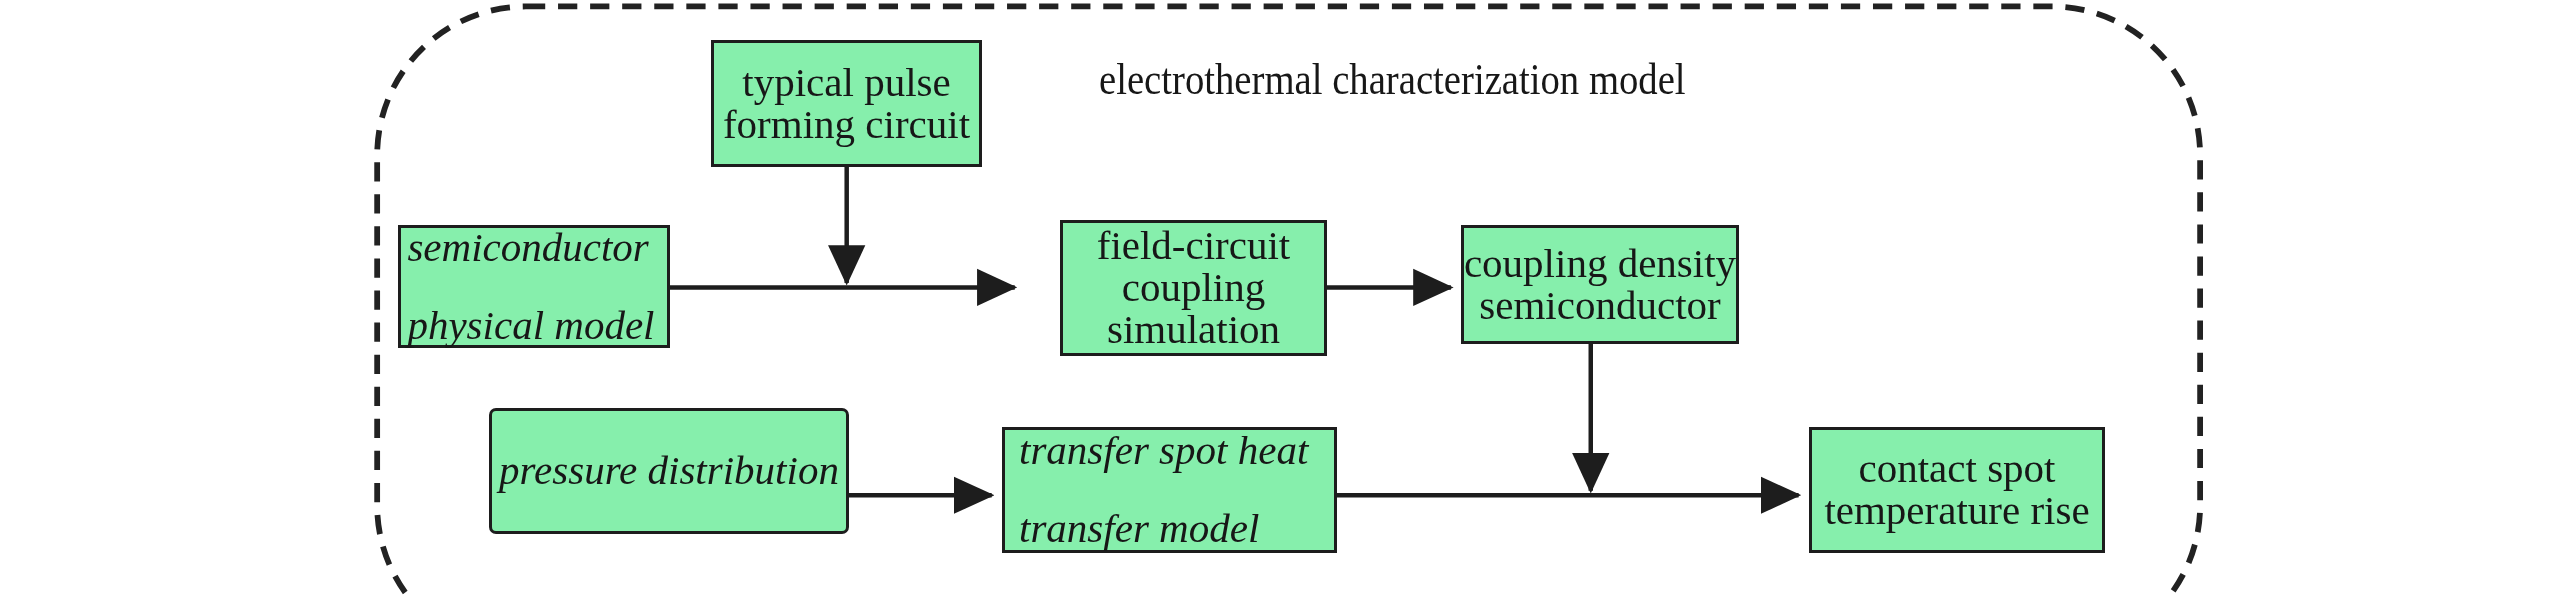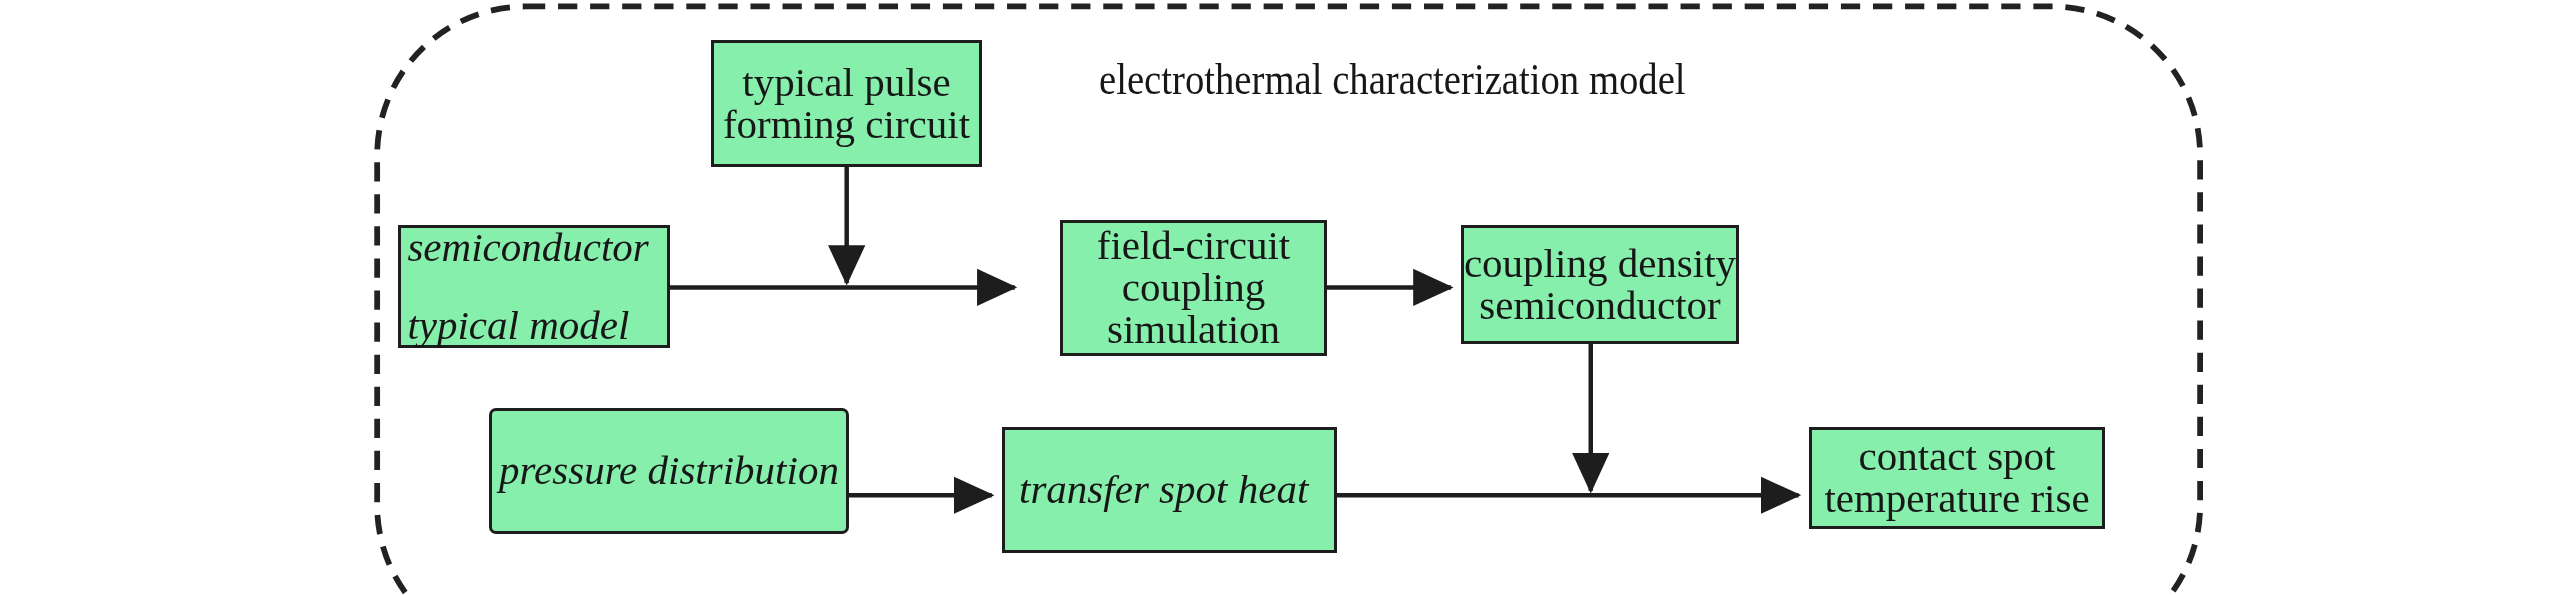--- a/index.html
+++ b/index.html
@@ -88,41 +88,42 @@
     <span>electrothermal characterization model</span>
   </div>
 
   <div class="node center" style="left:711px; top:40px; width:271px; height:127px; font-size:41px;">
     <span class="ln">typical pulse</span>
     <span class="ln">forming circuit</span>
   </div>
 
   <div class="node italic leftal" style="left:398px; top:225px; width:272px; height:123px; font-size:41px; padding-left:6.4px;">
     <span class="ln">semiconductor</span>
-    <span class="ln">typical model</span>
+    <span class="ln">physical model</span>
   </div>
 
   <div class="node center" style="left:1026px; top:220px; width:267px; height:136px; font-size:41px;margin-left:34px;">
     <span class="ln">field-circuit</span>
     <span class="ln">coupling</span>
     <span class="ln">simulation</span>
   </div>
 
   <div class="node center" style="left:1461px; top:225px; width:278px; height:119px; font-size:41px;">
     <span class="ln">coupling density</span>
     <span class="ln">semiconductor</span>
   </div>
 
   <div class="node italic center" style="left:489px; top:408px; width:360px; height:126px; font-size:41px;border-radius:7px;">
     <span class="ln">pressure distribution</span>
   </div>
 
   <div class="node italic leftal" style="left:1002px; top:427px; width:335px; height:126px; font-size:41px; padding-left:14px;">
     <span class="ln">transfer spot heat</span>
+    <span class="ln">transfer model</span>
   </div>
 
-  <div class="node center" style="left:1809px; top:427px; width:296px; height:102px; font-size:41px;">
+  <div class="node center" style="left:1809px; top:427px; width:296px; height:126px; font-size:41px;">
     <span class="ln">contact spot</span>
     <span class="ln">temperature rise</span>
   </div>
 
 </div>
 
 
 </body></html>

